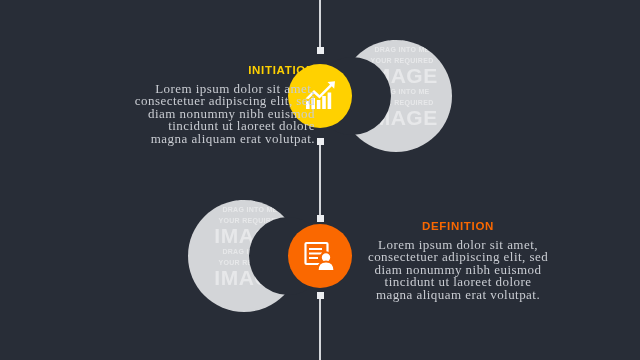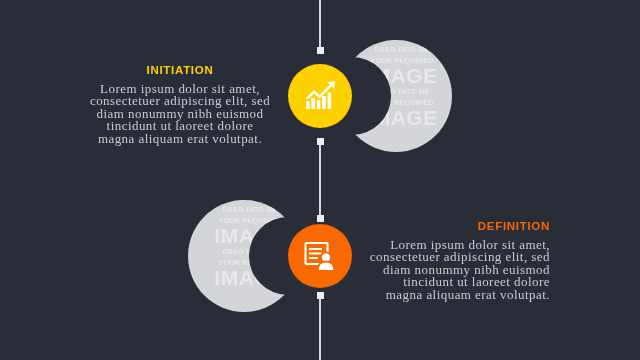--- a/index.html
+++ b/index.html
@@ -109,22 +109,22 @@
     margin: 0 0 7px 0;
   }
   .text-block .body {
     font-size: 13px;
     line-height: 12.4px;
     color: #c9ccd2;
     font-family: "Liberation Serif", serif;
     letter-spacing: 0.45px;
     margin: 0;
   }
-  .align-right { text-align: center; }
-  .align-left  { text-align: right; }
+  .align-right { text-align: right; margin-left: 43px; }
+  .align-left  { text-align: center; }
 </style>
 </head>
 <body>
 
 <div id="slide">
 
   <div class="spine-seg" style="top:0px; height:50px;"></div>
   <div class="spine-cap" style="top:47px;"></div>
 
   <div class="spine-seg" style="top:140px; height:78px;"></div>

